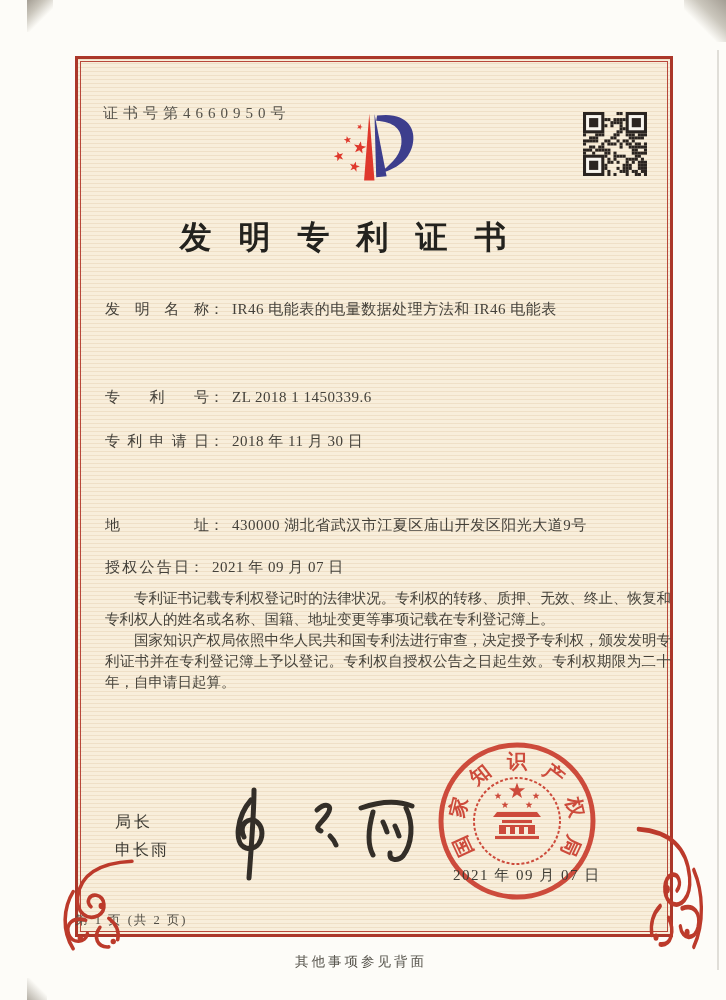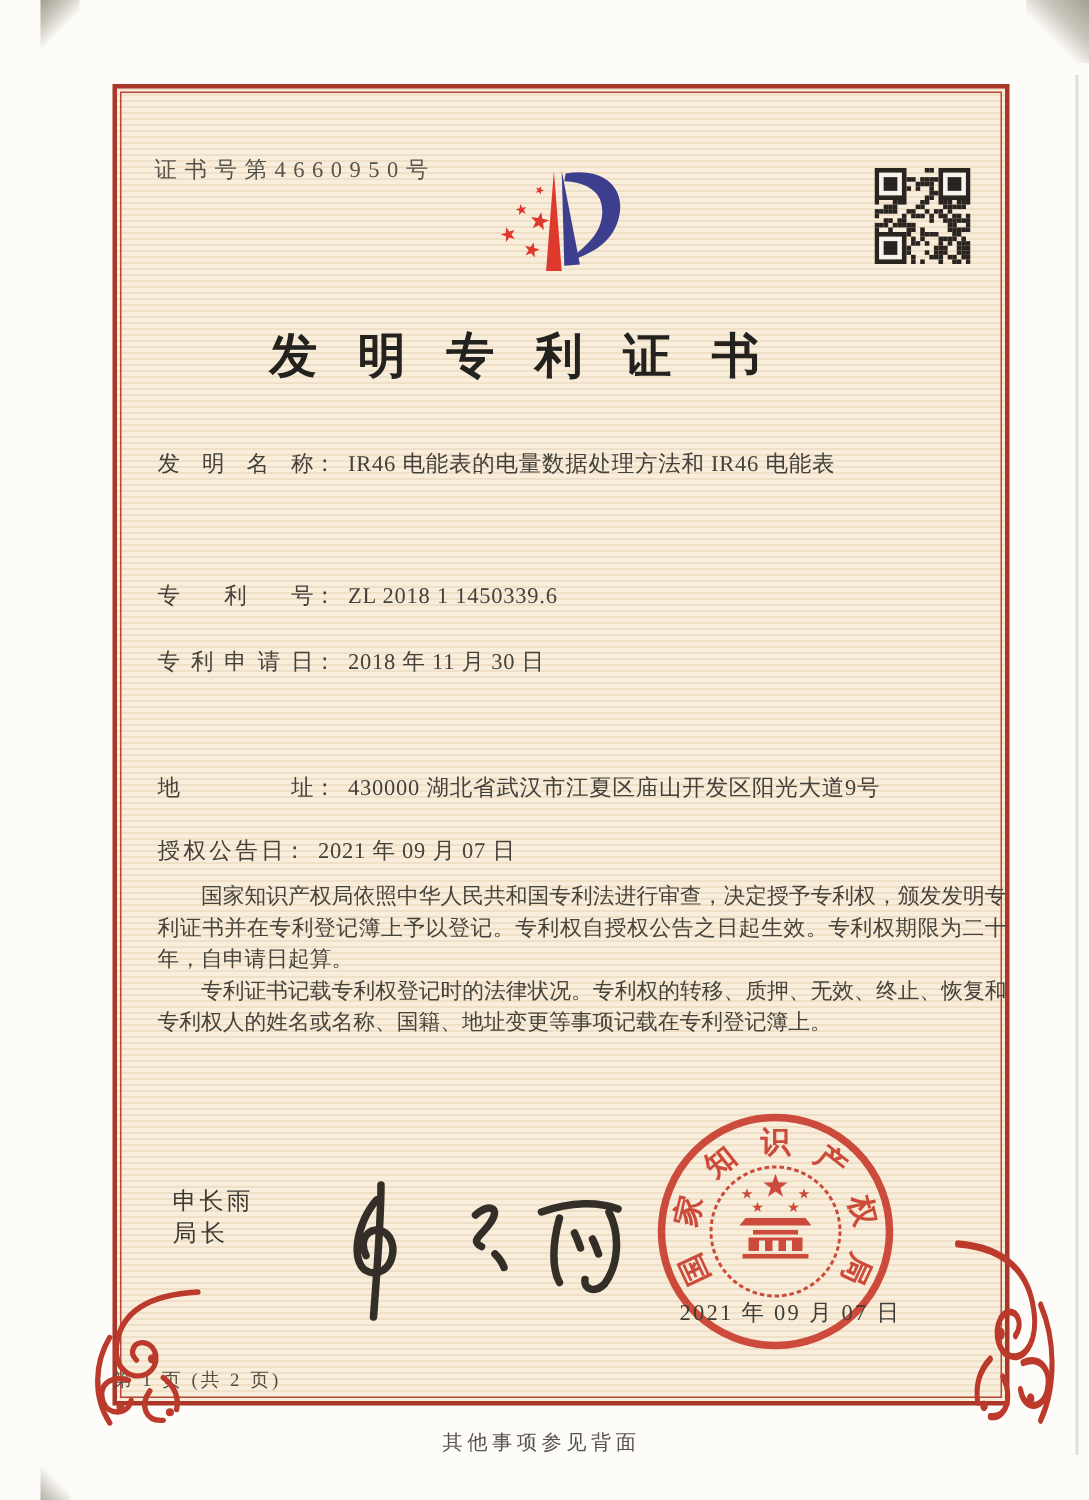--- a/index.html
+++ b/index.html
@@ -53,21 +53,21 @@
   .row2 .lbl{display:inline-block;width:88px;text-align:justify;text-align-last:justify;}
   .row2 .colon{display:inline-block;margin-right:6px;}
 
   .body-text{
     position:absolute;left:78px;top:588px;width:566px;
     font-size:14.5px;line-height:21px;text-align:justify;color:#46433b;
   }
   .body-text p{margin:0;text-indent:2em;}
 
   .sign-title{position:absolute;left:88px;top:812px;font-size:16px;letter-spacing:3px;color:#3c3a33;}
-  .sign-name{position:absolute;left:88px;top:791px;font-size:16px;letter-spacing:2px;color:#3c3a33;}
+  .sign-name{position:absolute;left:88px;top:840px;font-size:16px;letter-spacing:2px;color:#3c3a33;}
   .signature{position:absolute;left:186px;top:782px;width:210px;height:100px;}
 
   .seal{position:absolute;left:400px;top:733px;width:180px;height:180px;opacity:.9;}
   .seal-date{position:absolute;left:426px;top:866px;font-size:15px;letter-spacing:1.5px;color:#3e3c34;z-index:5;}
 
   .page-num{position:absolute;left:48px;top:912px;width:598px;text-align:left;font-size:12.5px;letter-spacing:2px;color:#504d44;}
   .back-note{position:absolute;left:268px;top:953px;font-size:13.5px;letter-spacing:3px;color:#55524a;}
 
   .flourish{position:absolute;z-index:4;}
   .flourish-bl{left:18px;top:856px;width:92px;height:98px;}
@@ -277,22 +277,22 @@
     <span class="lbl">专利申请日</span><span class="colon">：</span><span class="val">2018 年 11 月 30 日</span>
   </div>
   <div class="row" style="top:516px">
     <span class="lbl">地址</span><span class="colon">：</span><span class="val">430000 湖北省武汉市江夏区庙山开发区阳光大道9号</span>
   </div>
   <div class="row" style="top:558px">
     <span class="lbl" style="width:84px">授权公告日</span><span class="colon">：</span><span class="val">2021 年 09 月 07 日</span>
   </div>
 
   <div class="body-text">
+    <p>专利证书记载专利权登记时的法律状况。专利权的转移、质押、无效、终止、恢复和专利权人的姓名或名称、国籍、地址变更等事项记载在专利登记簿上。</p>
     <p>国家知识产权局依照中华人民共和国专利法进行审查，决定授予专利权，颁发发明专利证书并在专利登记簿上予以登记。专利权自授权公告之日起生效。专利权期限为二十年，自申请日起算。</p>
-    <p>专利证书记载专利权登记时的法律状况。专利权的转移、质押、无效、终止、恢复和专利权人的姓名或名称、国籍、地址变更等事项记载在专利登记簿上。</p>
   </div>
 
   <div class="sign-title">局长</div>
   <div class="sign-name">申长雨</div>
   <svg class="signature" viewBox="0 0 210 100">
     <g fill="none" stroke="#332e28" stroke-width="5" stroke-linecap="round" stroke-linejoin="round">
       <path d="M38,18 C24,34 20,62 33,66 C48,70 54,48 44,40 C36,34 25,42 31,55"></path>
       <path d="M41,8 C41,30 38,70 36,96"></path>
       <path d="M104,28 C113,20 121,23 114,33 C108,42 100,45 108,49"></path>
       <path d="M117,54 C120,57 122,60 123,63"></path>

